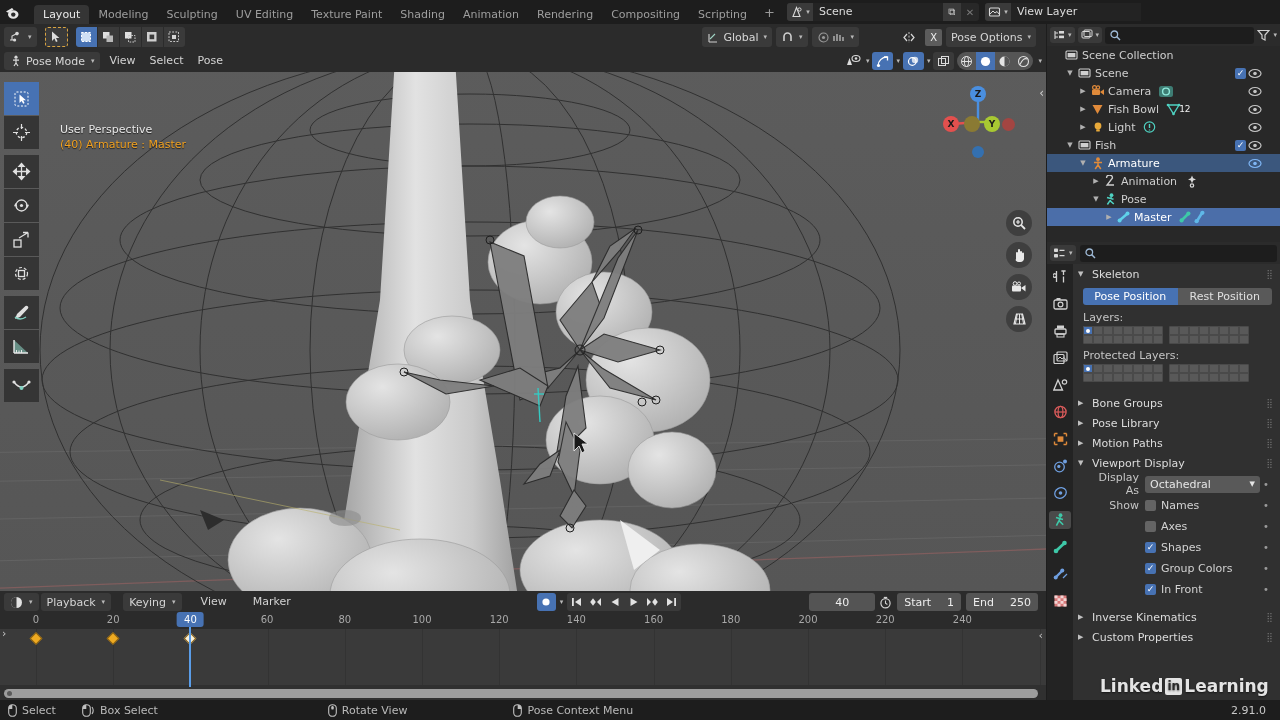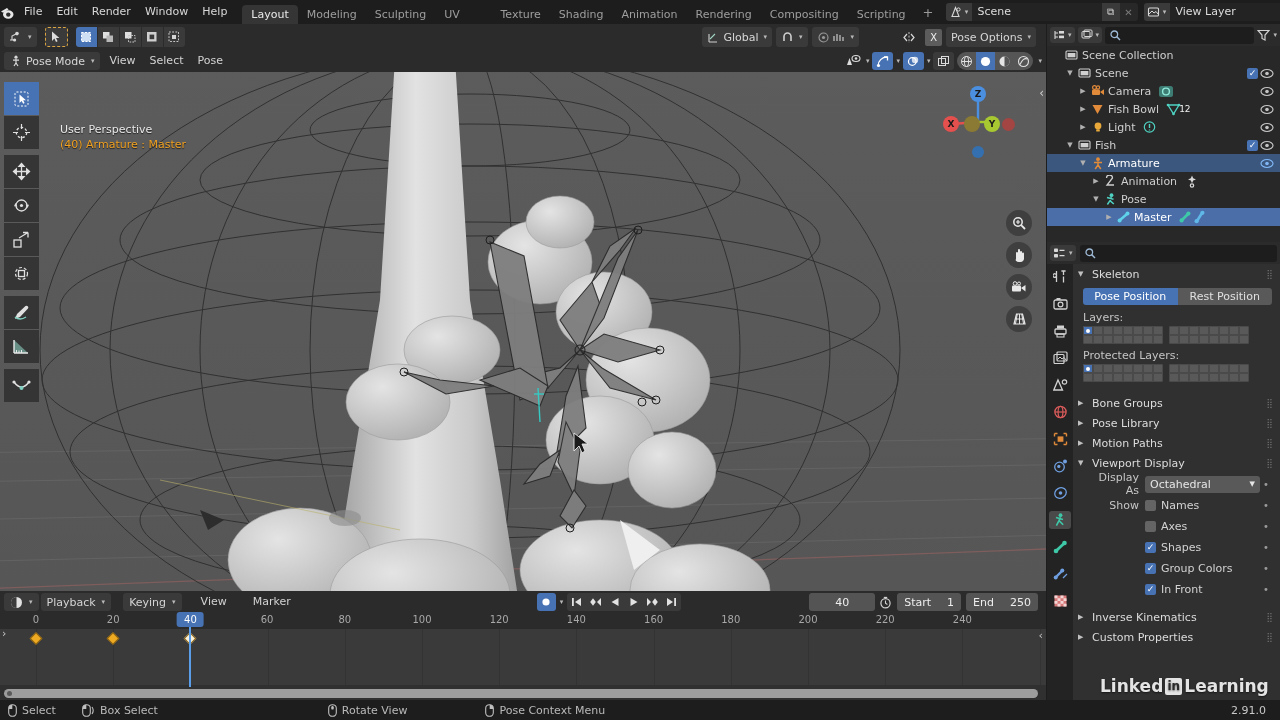--- a/index.html
+++ b/index.html
@@ -77,21 +77,21 @@
             display:flex; flex-direction:column; gap:6px; }
   .navb{ width:26px; height:26px; border-radius:50%; background:#3f3f3f;
          display:flex; align-items:center; justify-content:center; }
   .vp-collapse{ position:absolute; right:2px; top:36px; color:#cfcfcf; font-size:12px; z-index:5; }
 
   
   .outliner{ position:absolute; left:1047px; top:24px; width:233px; height:218px; background:#282828; }
   .olhead{ height:22px; background:#2b2b2b; display:flex; align-items:center; padding:0 3px; gap:3px; }
   .olsearch{ flex:1; height:17px; background:#1d1d1d; border-radius:3px; display:flex;
              align-items:center; padding:0 5px; gap:4px; }
-  .olrow{ height:18px; display:flex; align-items:center; font-size:11px; color:#cfcfcf; padding-right:4px; position:relative; }
+  .olrow{ height:18px; display:flex; align-items:center; font-size:11px; color:#cfcfcf; padding-right:16px; position:relative; }
   .olrow.sel{ background:#3b577d; color:#fff; }
   .olrow.selrow2{ background:#4b6ea9; color:#fff; }
   .oltri{ width:12px; text-align:center; font-size:7px; color:#b0b0b0; }
   .olicon{ width:17px; display:flex; align-items:center; justify-content:center; }
   .ollabel{ margin-left:2px; }
   .olchk{ width:11px; height:11px; border-radius:2px; background:#4772b3; margin-left:auto;
           display:flex; align-items:center; justify-content:center; color:#fff; font-size:9px; }
   .oleye{ width:18px; display:flex; align-items:center; justify-content:center; }
 
   
@@ -180,27 +180,20 @@
 <div id="app">
 
   <div class="topbar">
     <div class="blender-logo">
       <svg width="17" height="15" viewBox="0 0 17 15">
         <path d="M3 9.5 A5 4 0 0 0 13.5 9.5 A5 4 0 0 0 3 9.5 Z" fill="#e6e6e6"></path>
         <circle cx="8.3" cy="9.6" r="2.2" fill="#2b2b2b"></circle>
         <path d="M1 6.5 L7 3 L8.6 4.6 L3.2 7.8 Z" fill="#e6e6e6"></path>
       </svg>
     </div>
-    <div id="topmenus" style="display:flex">
-        <div class="menu-item">File</div>
-        <div class="menu-item">Edit</div>
-        <div class="menu-item">Render</div>
-        <div class="menu-item">Window</div>
-        <div class="menu-item">Help</div>
-      </div>
     <div class="wstabs" id="wstabs">
         <div class="wstab active">Layout</div>
         <div class="wstab">Modeling</div>
         <div class="wstab">Sculpting</div>
         <div class="wstab">UV Editing</div>
         <div class="wstab">Texture Paint</div>
         <div class="wstab">Shading</div>
         <div class="wstab">Animation</div>
         <div class="wstab">Rendering</div>
         <div class="wstab">Compositing</div>
@@ -1290,21 +1283,21 @@
         <div class="sitem" style="margin-right: 170px;">
           <span>
             <svg width="13" height="13" viewBox="0 0 13 13">
               <rect x=".7" y=".7" width="7.6" height="11.6" rx="3.6" fill="none" stroke="#c0c0c0" stroke-width="1.1"></rect>
               <path d="M.7 5 L4.3 5 L4.3 .8 A3.6 3.6 0 0 0 .7 4.4 Z" fill="#c0c0c0"></path>
               <path d="M10 3 Q12.4 6.5 10 10" stroke="#c0c0c0" stroke-width="1.1" fill="none"></path>
             </svg>
           </span>
           <span>Box Select</span>
         </div>
-        <div class="sitem" style="margin-right: 78px;">
+        <div class="sitem" style="margin-right: 106px;">
           <span>
             <svg width="9" height="13" viewBox="0 0 9 13">
               <rect x=".7" y=".7" width="7.6" height="11.6" rx="3.6" fill="none" stroke="#c0c0c0" stroke-width="1.1"></rect>
               <rect x="3.3" y="2" width="2.4" height="3.6" rx="1.2" fill="#c0c0c0"></rect>
             </svg>
           </span>
           <span>Rotate View</span>
         </div>
         <div class="sitem">
           <span>

